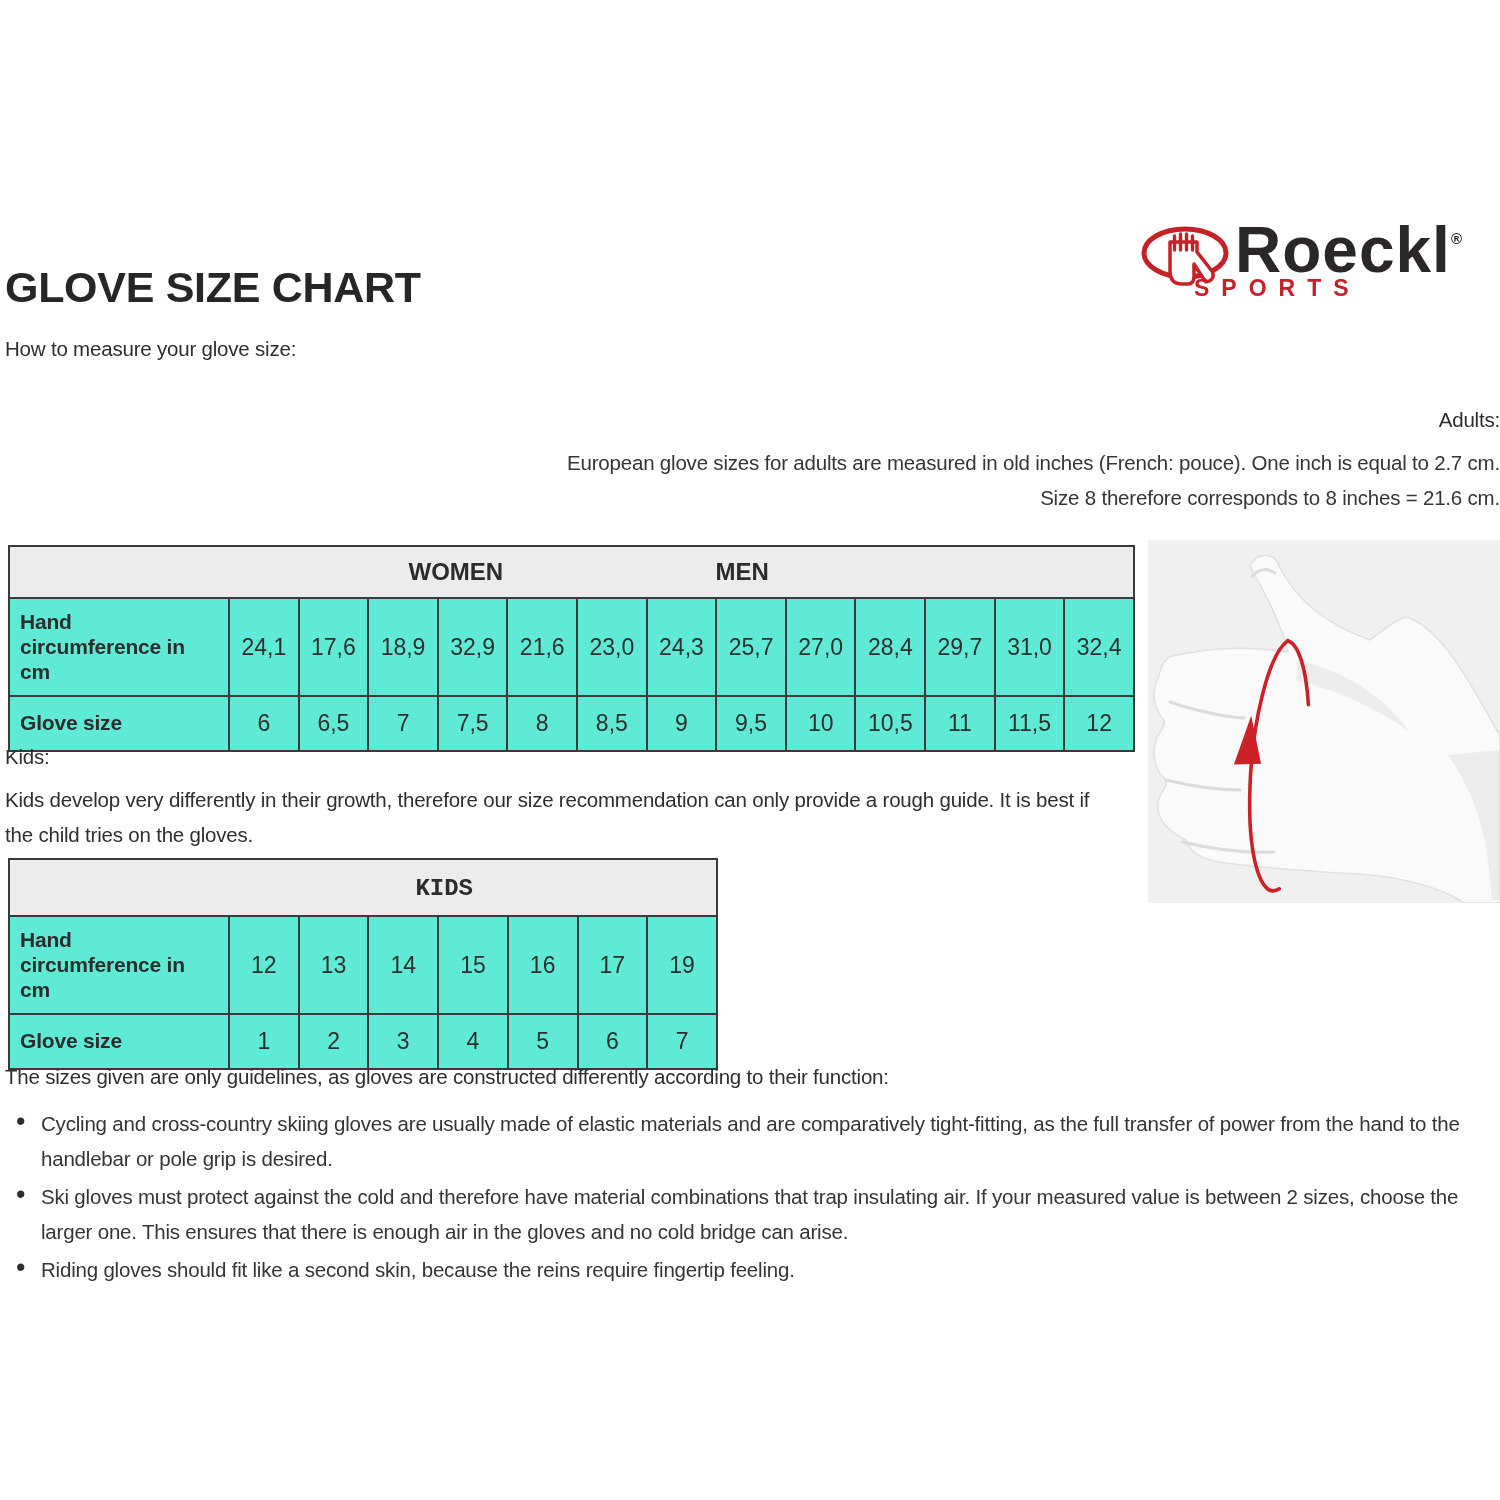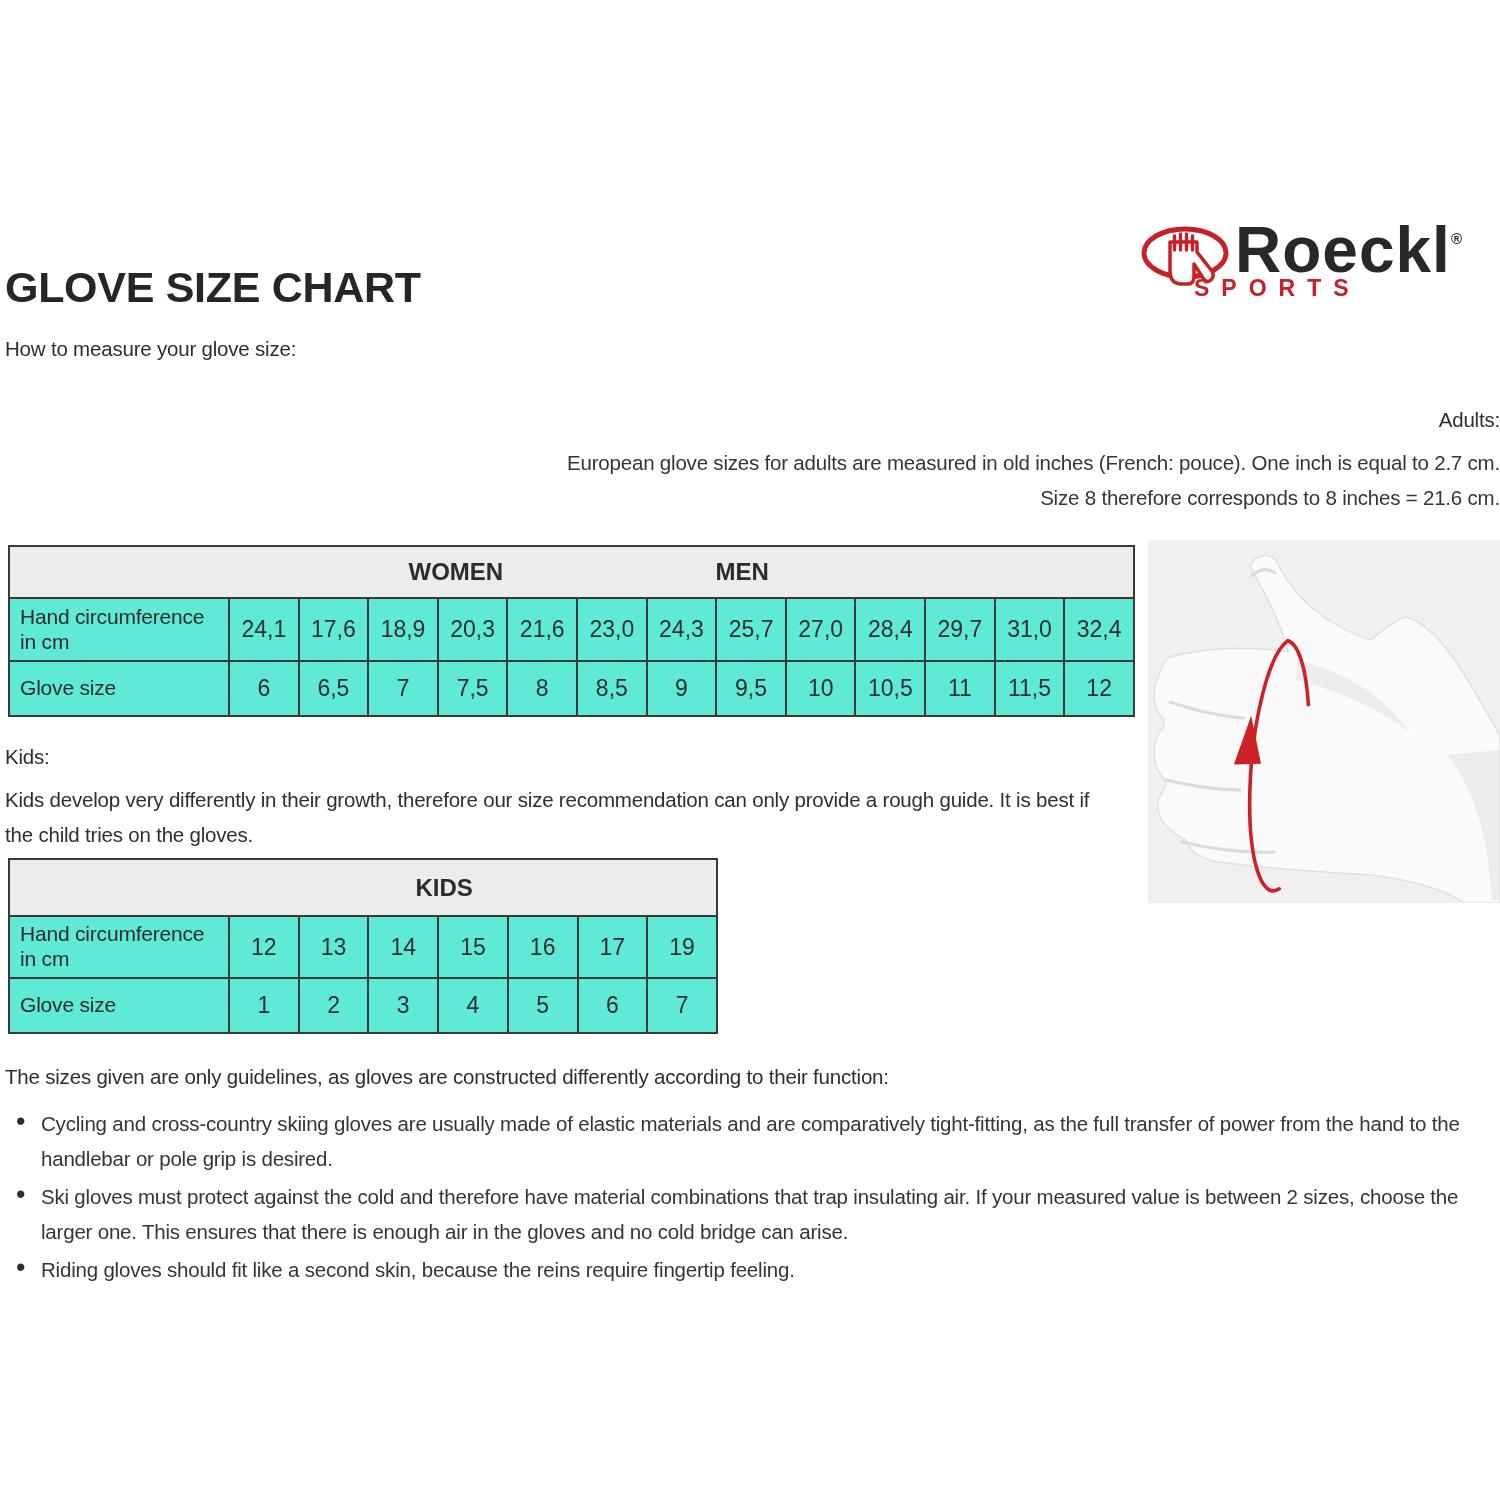--- a/index.html
+++ b/index.html
@@ -37,22 +37,22 @@
   ul.guide-list li{position:relative;padding-left:36px;margin-bottom:3px;max-width:1468px;}
   ul.guide-list li::before{content:"\2022";position:absolute;left:11px;top:-2px;font-size:27px;color:#2e2e2e;}
 
   
   table.sz{border-collapse:collapse;table-layout:fixed;background:#5eead4;}
   table.sz td,table.sz th{border:2px solid #3a3a3a;padding:0;}
   td.ghead{position:relative;background:#ececec;}
   .gh{position:absolute;top:50%;transform:translate(-50%,-50%);font-size:24px;font-weight:bold;color:#2c2c2c;}
   .gh-women{left:39.7%;}
   .gh-men{left:65.2%;}
-  .gh-kids{left:61.5%;}
-  table.sz th.lbl{text-align:left;padding:0 10px;font-size:21px;font-weight:normal;
+  .gh-kids{left:61.5%;font-family:Liberation Mono, monospace;}
+  table.sz th.lbl{text-align:left;padding:11px 10px;font-size:21px;font-weight:bold;
     color:#2c2c2c;line-height:1.18;letter-spacing:-0.2px;}
   table.sz td.val{text-align:center;font-size:23px;font-weight:normal;color:#2f2f2f;}
   .adults-table{left:8px;top:545px;width:1127px;}
   .kids-table{left:8px;top:858px;width:710px;}
   .adults-table tr.gr{height:52px;} .adults-table tr.r1{height:63px;} .adults-table tr.r2{height:55px;}
   .kids-table tr.gr{height:57px;} .kids-table tr.r1{height:62px;} .kids-table tr.r2{height:55px;}
   col.c-label{width:220px;}
 
   
   .hand-figure{left:1148px;top:540px;width:352px;height:363px;}
@@ -109,21 +109,21 @@
     <td class="ghead" colspan="14">
       <span class="gh gh-women">WOMEN</span>
       <span class="gh gh-men">MEN</span>
     </td>
   </tr>
   <tr class="r1">
     <th class="lbl">Hand circumference in cm</th>
     <td class="val">24,1</td>
     <td class="val">17,6</td>
     <td class="val">18,9</td>
-    <td class="val">20,3</td>
+    <td class="val">32,9</td>
     <td class="val">21,6</td>
     <td class="val">23,0</td>
     <td class="val">24,3</td>
     <td class="val">25,7</td>
     <td class="val">27,0</td>
     <td class="val">28,4</td>
     <td class="val">29,7</td>
     <td class="val">31,0</td>
     <td class="val">32,4</td>
   </tr>

